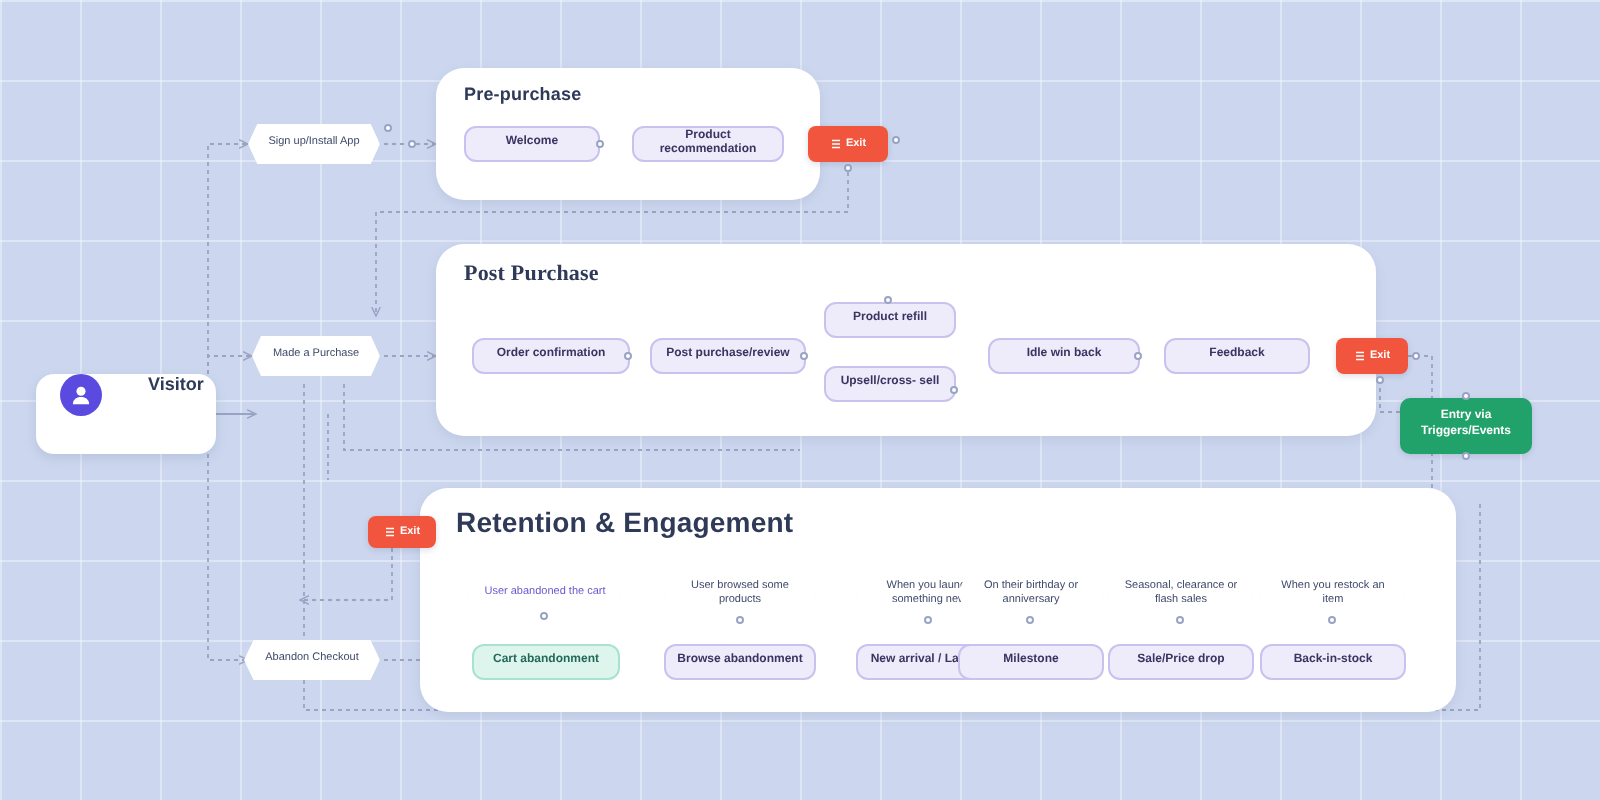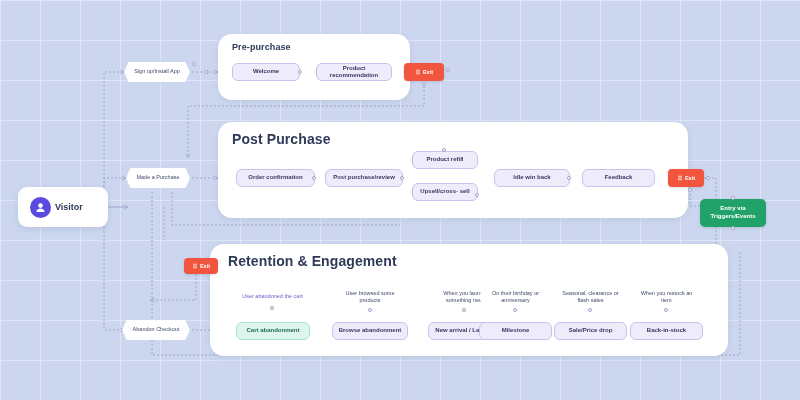--- a/index.html
+++ b/index.html
@@ -63,21 +63,21 @@
   .entry{
     position:absolute;display:flex;align-items:center;justify-content:center;
     text-align:center;box-sizing:border-box;
     background:#22a26b;border-radius:5px;color:#fff;
     font-size:6px;font-weight:bold;line-height:1.3;padding:0 4px;
     box-shadow:0 1px 3px rgba(60,72,110,.18);
   }
 
   
   .visitor-card{
-    position:absolute;display:flex;align-items:center;gap:4px;
+    position:absolute;display:flex;align-items:flex-start;gap:23px;
     background:#fff;border-radius:9px;box-sizing:border-box;
     padding:0 12px;box-shadow:0 2px 6px rgba(60,72,110,.14);
   }
   .avatar{
     width:21px;height:21px;border-radius:50%;background:#5b4ae0;
     display:flex;align-items:center;justify-content:center;flex:none;
   }
   .visitor-label{font-size:9px;font-weight:bold;color:#2f3a58;}
 
   
@@ -191,21 +191,21 @@
     <span>Product recommendation</span>
   </div>
   <div class="exit" style="left:404px;top:63px;width:40px;height:18px;">
     <svg width="6" height="6" viewBox="0 0 24 24" fill="none" stroke="#fff" stroke-width="3">
         <path d="M4 5h16M4 12h16M4 19h16"></path>
       </svg>
     <span>Exit</span>
   </div>
 
   <div class="panel" style="left:218px;top:122px;width:470px;height:96px;"></div>
-  <div class="panel-title" style="left:232px;top:131px;font-size:14px;">Post Purchase</div>
+  <div class="panel-title" style="left:232px;top:131px;font-size:11px;font-family:Liberation Serif, serif;">Post Purchase</div>
 
   <div class="node" style="left:236px;top:169px;width:79px;height:18px;">
     <span>Order confirmation</span>
   </div>
   <div class="node" style="left:325px;top:169px;width:78px;height:18px;">
     <span>Post purchase/review</span>
   </div>
   <div class="node" style="left:412px;top:151px;width:66px;height:18px;">
     <span>Product refill</span>
   </div>

